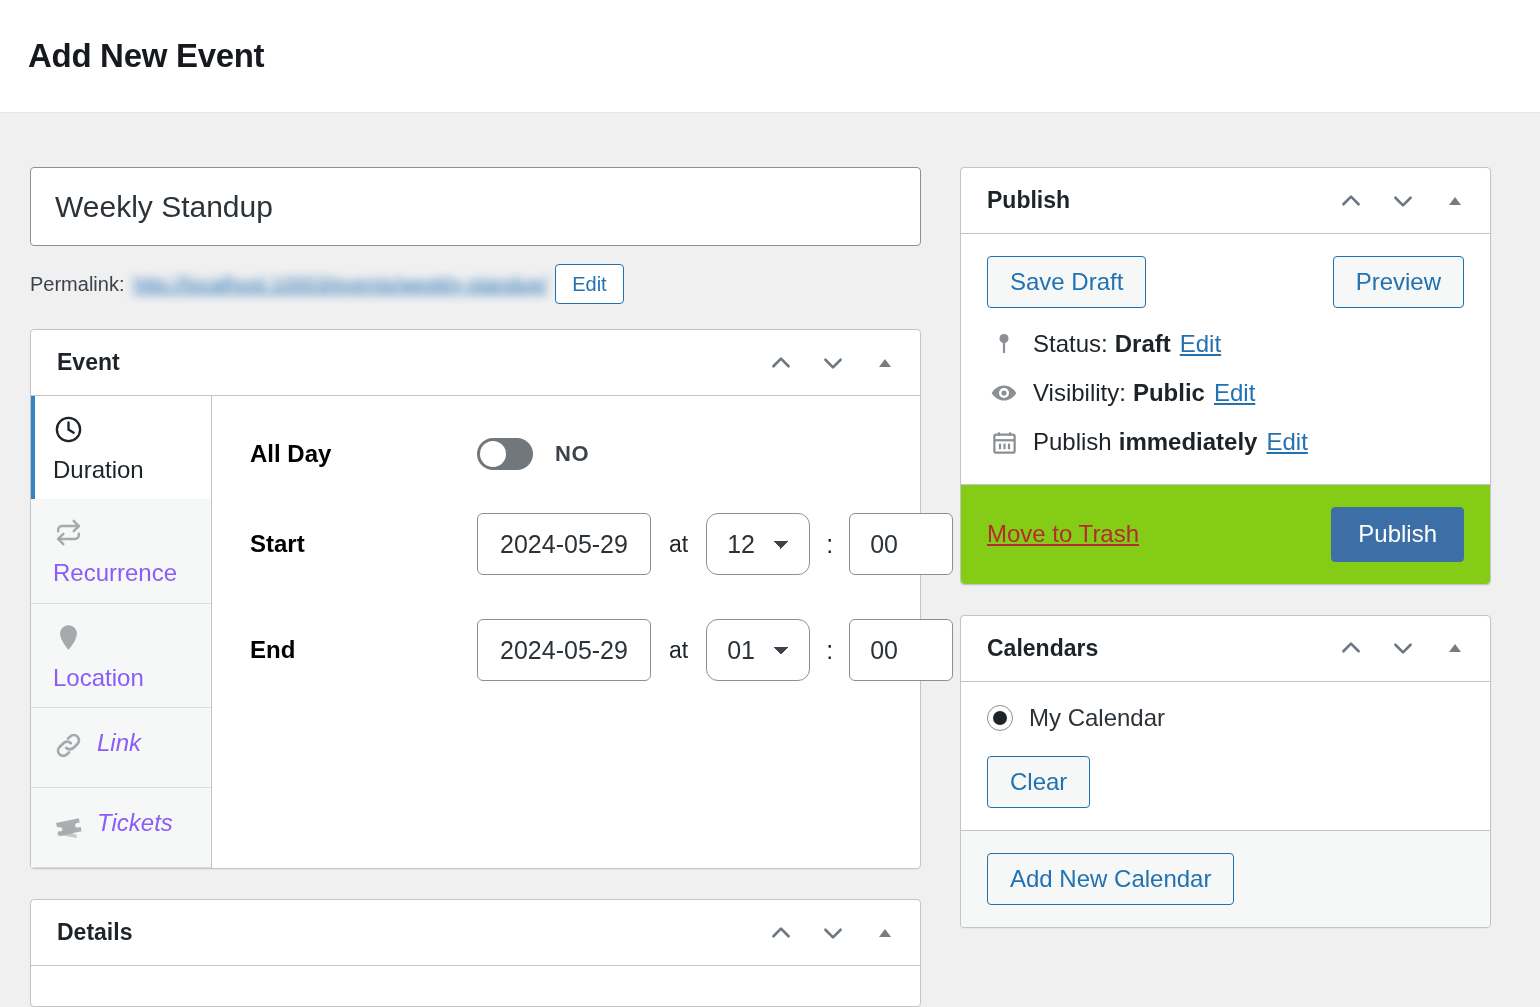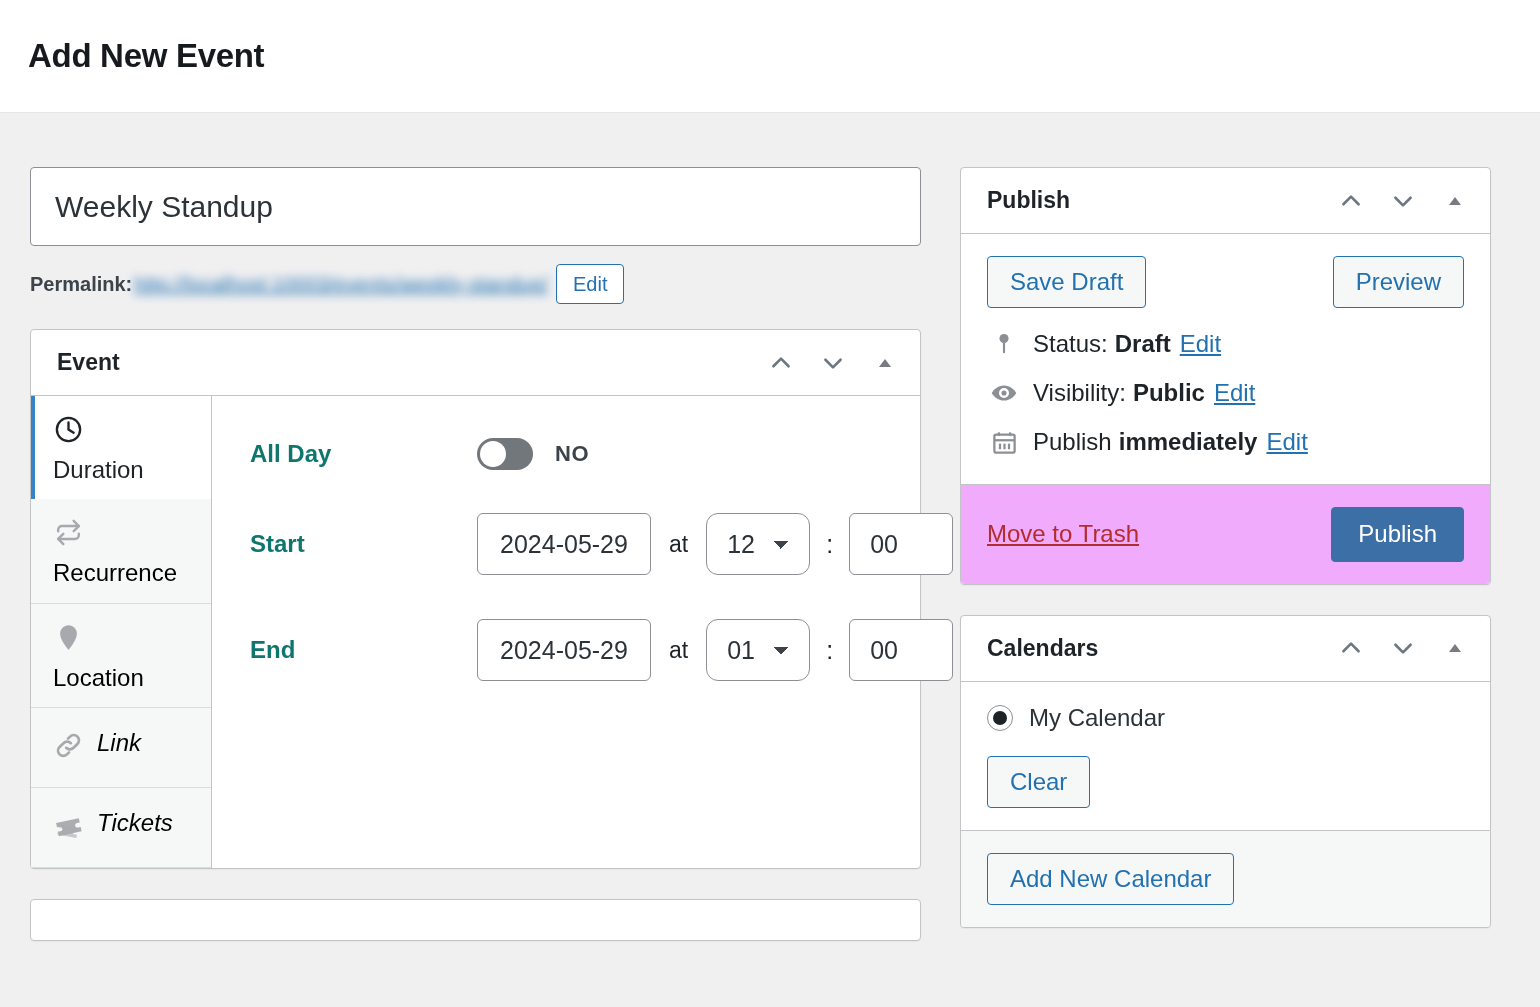--- a/index.html
+++ b/index.html
@@ -56,23 +56,23 @@
   
   .permalink-row {
     display: flex;
     align-items: center;
     margin-top: 17px;
     margin-bottom: 24px;
     height: 42px;
   }
   .permalink-label {
     font-size: 20px;
-    font-weight: 700;
+    font-weight: 400;
     color: #3c434a;
-    margin-right: 2px;
+    margin-right: 9px;
     white-space: nowrap;
   }
   .permalink-url {
     font-size: 20px;
     color: #2271b1;
     text-decoration: underline;
     filter: blur(5px);
     -webkit-filter: blur(5px);
     user-select: none;
     white-space: nowrap;
@@ -155,21 +155,21 @@
   .tab.active {
     background: #fff;
     border-left: 4px solid #3582c4;
     padding-left: 18px;
     border-bottom: none;
   }
   .tab-icon { color: #a7aaad; display: block; }
   .tab.active .tab-icon { color: #1d2327; }
   .tab-label {
     font-size: 24px;
-    color: #000000;
+    color: #8b5cf6;
     display: block;
     margin-top: 8px;
     line-height: 1.1;
   }
   .tab.inline .tab-label { margin-top: 0; }
   .tab.active .tab-label { color: #1d2327; }
 
   .event-fields {
     flex: 1;
     padding: 36px 0 0 38px;
@@ -179,21 +179,21 @@
     align-items: center;
     height: 72px;
     margin-bottom: 34px;
   }
   .field-row:first-child { margin-bottom: 32px; height: 44px;}
   .field-label {
     width: 227px;
     flex: 0 0 227px;
     font-size: 24px;
     font-weight: 700;
-    color: #0f766e;
+    color: #000000;
   }
 
   
   .toggle {
     width: 56px; height: 32px;
     border-radius: 16px;
     background: #72777c;
     position: relative;
     cursor: pointer;
     flex: 0 0 56px;
@@ -307,21 +307,21 @@
   }
   .misc-line b { font-weight: 700; }
   .misc-edit {
     color: #2271b1;
     text-decoration: underline;
     margin-left: 9px;
     cursor: pointer;
   }
   .side-footer {
     border-top: 1px solid #c3c4c7;
-    background: #f0abfc;
+    background: #84cc16;
     padding: 22px 26px;
     display: flex;
     align-items: center;
     justify-content: space-between;
     border-radius: 0 0 4px 4px;
   }
   .trash-link {
     color: #b32d2e;
     text-decoration: underline;
     font-size: 24px;
@@ -500,20 +500,40 @@
             <span class="colon">:</span>
             <select class="min-select"><option>00</option></select>
           </div>
 
         </div>
       </div>
     </div>
 
     
     <div class="postbox">
+      <div class="postbox-header">
+        <span class="postbox-title">Details</span>
+        <div class="handle-actions">
+          <span class="hicon">
+            <svg width="26" height="26" viewBox="0 0 24 24" fill="none" stroke="#6c7781" stroke-width="2.4" stroke-linecap="round" stroke-linejoin="round">
+                <polyline points="5,15 12,8 19,15"></polyline>
+              </svg>
+          </span>
+          <span class="hicon">
+            <svg width="26" height="26" viewBox="0 0 24 24" fill="none" stroke="#6c7781" stroke-width="2.4" stroke-linecap="round" stroke-linejoin="round">
+                <polyline points="5,9 12,16 19,9"></polyline>
+              </svg>
+          </span>
+          <span class="hicon">
+            <svg width="20" height="20" viewBox="0 0 20 20">
+                <polygon points="10,6 16,14 4,14" fill="#787c82"></polygon>
+              </svg>
+          </span>
+        </div>
+      </div>
       <div style="height:40px"></div>
     </div>
 
   </div>
 
   <div class="col-side">
 
     <div class="postbox">
       <div class="postbox-header">
         <span class="postbox-title">Publish</span>

